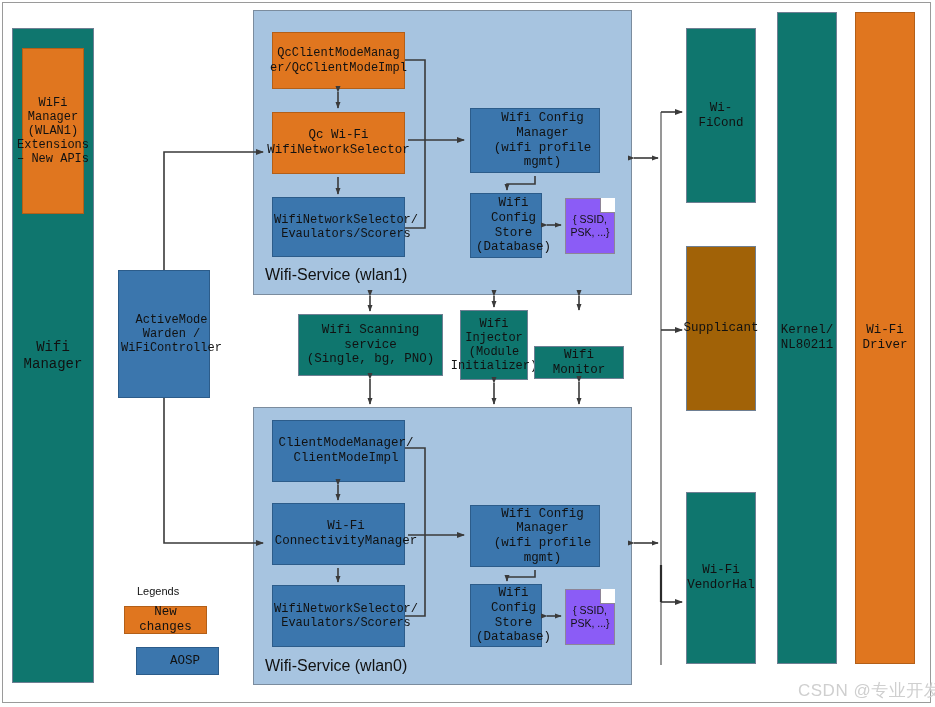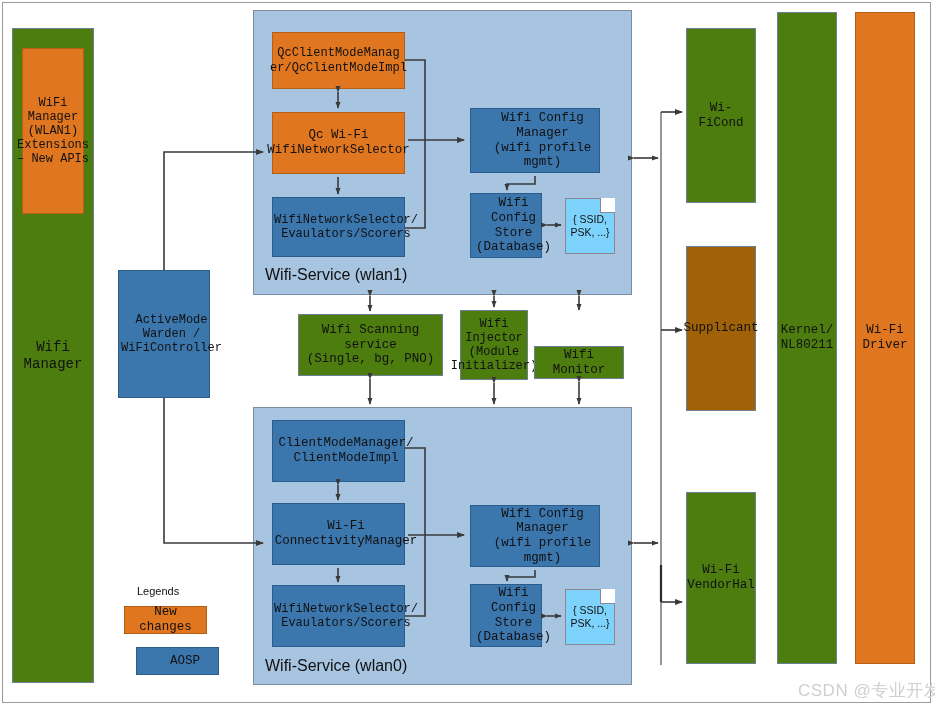--- a/index.html
+++ b/index.html
@@ -4,27 +4,27 @@
 <style>
   html,body{margin:0;padding:0;background:#ffffff;}
   body{font-family:"Liberation Sans","DejaVu Sans",sans-serif;}
   #canvas{position:relative;width:935px;height:707px;background:#ffffff;overflow:hidden;}
   .frame{position:absolute;left:2px;top:2px;width:929px;height:701px;border:1px solid #9a9a9a;box-sizing:border-box;}
 
   .box{position:absolute;box-sizing:border-box;display:flex;align-items:center;justify-content:center;
        text-align:center;color:#111111;line-height:1.18;border:1px solid #a21caf;font-family:Liberation Mono, monospace;}
   .box span{display:block;padding:0 3px;}
 
-  .lightblue{background:#4d7c0f;border-color:#6e7f93;}
+  .lightblue{background:#0f766e;border-color:#6e7f93;}
   .midblue{background:#a16207;border-color:#6e7f93;}
   .aosp{background:#3b76ad;border-color:#2c5c8a;padding-left:15px;}
   .orange{background:#e0761f;border-color:#b35f18;}
   .container{background:#a7c4e0;border:1px solid #7b8c9e;}
 
-  .note{position:absolute;box-sizing:border-box;background:#7dd3fc;border:1px solid #8d8496;
+  .note{position:absolute;box-sizing:border-box;background:#8b5cf6;border:1px solid #8d8496;
         display:flex;align-items:center;justify-content:center;text-align:center;line-height:1.2;color:#111;}
   .note .fold{position:absolute;top:-1px;right:-1px;width:14px;height:14px;background:#ffffff;
         border-left:1px solid #8d8496;border-bottom:1px solid #8d8496;}
 
   .clabel{position:absolute;color:#111;}
 
   svg.wires{position:absolute;left:0;top:0;width:935px;height:707px;pointer-events:none;}
 
   .legend-title{position:absolute;font-size:11px;color:#111;}
 

